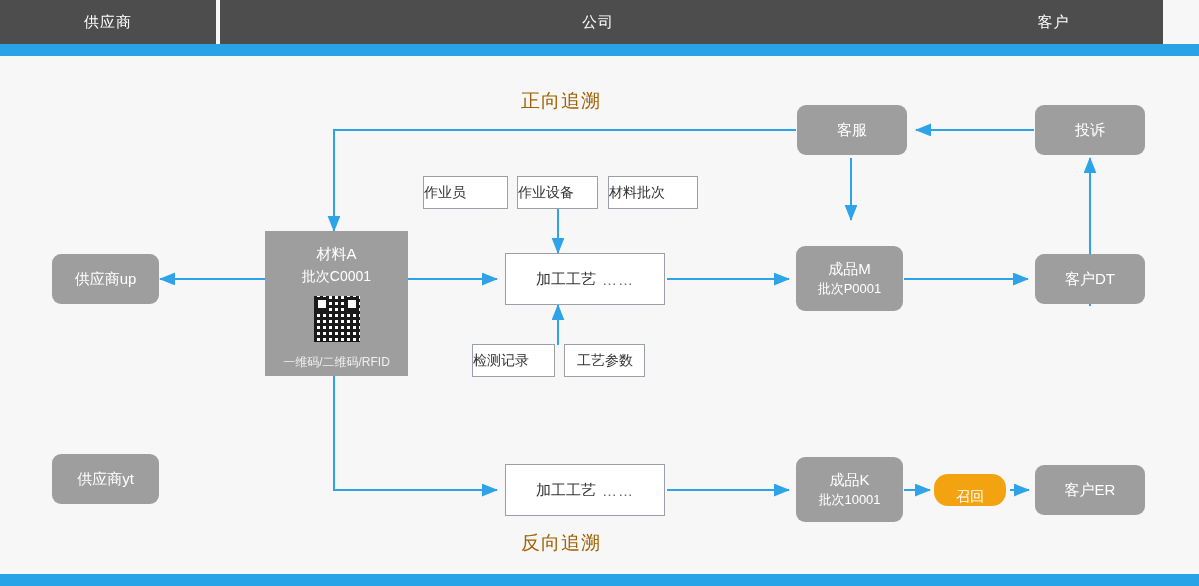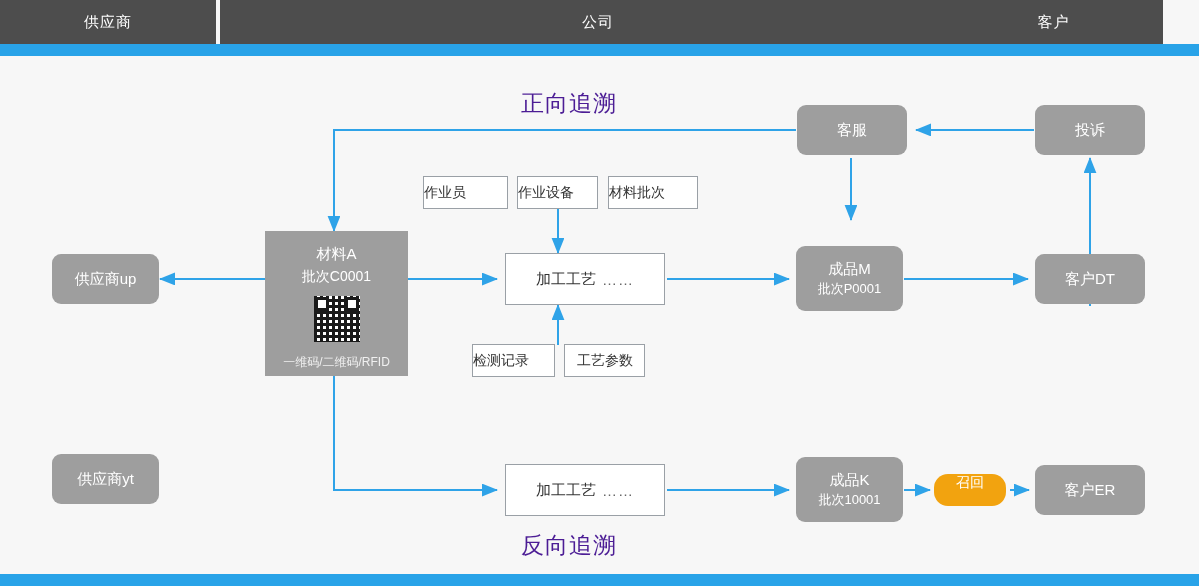--- a/index.html
+++ b/index.html
@@ -111,31 +111,31 @@
     z-index: 3;
   }
   .process .dots { color: #666; letter-spacing: 1px; margin-left: 6px; }
 
   .pill {
     position: absolute;
     background: #f2a30f;
     color: #ffffff;
     border-radius: 14px;
     display: flex;
-    align-items: flex-start;
+    align-items: flex-end;
     justify-content: center;
     font-size: 14px;
     box-sizing: border-box;
     z-index: 4;
   }
 
   .label-blue {
     position: absolute;
-    color: #4c1d95;
-    font-size: 23px;
+    color: #a16207;
+    font-size: 19px;
     letter-spacing: 1px;
     z-index: 3;
     text-align: center;
   }
 
   
   .matcard {
     position: absolute;
     background: #9e9e9e;
     color: #ffffff;

